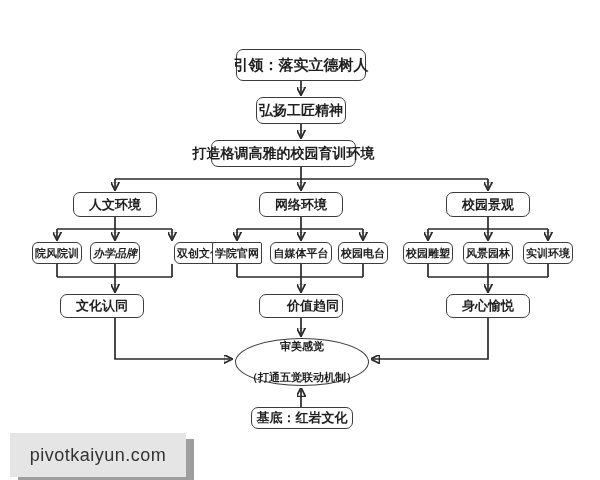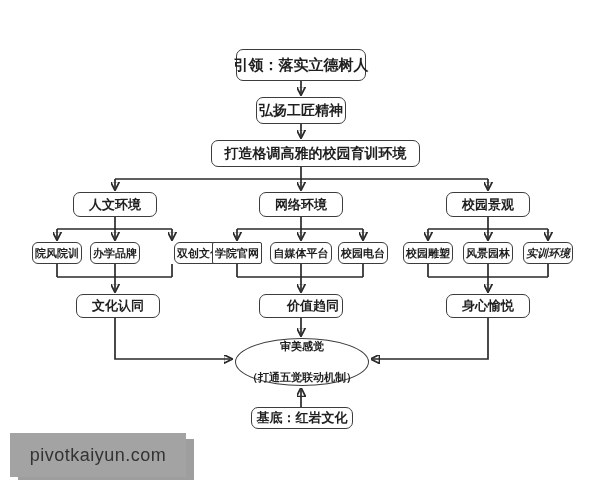--- a/index.html
+++ b/index.html
@@ -16,21 +16,21 @@
     font-weight:bold;color:#1f1f1f;text-align:center;white-space:nowrap;
   }
   .hub{
     position:absolute;box-sizing:border-box;background:#ffffff;
     border:1.6px solid #3c3c3c;border-radius:50%;
     display:flex;flex-direction:column;align-items:center;justify-content:center;
     font-weight:bold;color:#1f1f1f;text-align:center;line-height:1.35;gap:16px;
   }
   .watermark{
     position:absolute;left:10px;top:433px;width:176px;height:44px;
-    background:#a3a3a3;box-shadow:8px 6px 0 #9e9e9e;
+    background:#e5e5e5;box-shadow:8px 6px 0 #9e9e9e;
     display:flex;align-items:center;justify-content:center;
     font-size:18px;color:#333333;letter-spacing:0.5px;
   }
   .watermark .accent{
     position:absolute;left:36px;top:-4px;right:-5px;height:10px;
     background:#f7949d;z-index:-1;
   }
   .watermark .nub{
     position:absolute;left:-3px;top:-6px;width:14px;height:12px;
     background:#aa9ea0;z-index:-2;
@@ -93,37 +93,37 @@
     <path d="M488,277 L488,290" marker-end="url(#ah)"></path>
 
     <path d="M115,318 L115,359 L230,359" marker-end="url(#ah)"></path>
     <path d="M301,318 L301,334" marker-end="url(#ah)"></path>
     <path d="M488,318 L488,359 L373,359" marker-end="url(#ah)"></path>
     <path d="M301,407 L301,390" marker-end="url(#ah)"></path>
   </svg>
 
   <div class="node" style="left:236px;top:49px;width:130px;height:32px;font-size:15px;">引领：落实立德树人</div>
   <div class="node" style="left:256px;top:97px;width:90px;height:27px;font-size:14px;">弘扬工匠精神</div>
-  <div class="node" style="left:211px;top:140px;width:209px;height:27px;font-size:14px;">打造格调高雅的校园育训环境</div>
+  <div class="node" style="left:211px;top:140px;width:145px;height:27px;font-size:14px;">打造格调高雅的校园育训环境</div>
 
   <div class="node" style="left:73px;top:192px;width:84px;height:25px;font-size:13px;">人文环境</div>
   <div class="node" style="left:259px;top:192px;width:84px;height:25px;font-size:13px;">网络环境</div>
   <div class="node" style="left:446px;top:192px;width:84px;height:25px;font-size:13px;">校园景观</div>
 
   <div class="node" style="left:32px;top:242px;width:50px;height:22px;font-size:11px;border-radius:6px;">院风院训</div>
-  <div class="node" style="left:90px;top:242px;width:50px;height:22px;font-size:11px;border-radius:6px;">办学品牌</div>
+  <div class="node" style="left:90px;top:242px;width:50px;height:22px;font-size:11px;border-radius:6px;font-style:italic;">办学品牌</div>
   <div class="node" style="left:147px;top:242px;width:50px;height:22px;font-size:11px;border-radius:6px;margin-left:27px;">双创文化</div>
   <div class="node" style="left:212px;top:242px;width:50px;height:22px;font-size:11px;border-radius:2px;">学院官网</div>
   <div class="node" style="left:270px;top:242px;width:62px;height:22px;font-size:11px;border-radius:6px;">自媒体平台</div>
   <div class="node" style="left:338px;top:242px;width:50px;height:22px;font-size:11px;border-radius:6px;">校园电台</div>
   <div class="node" style="left:403px;top:242px;width:50px;height:22px;font-size:11px;border-radius:6px;">校园雕塑</div>
   <div class="node" style="left:463px;top:242px;width:50px;height:22px;font-size:11px;border-radius:6px;">风景园林</div>
-  <div class="node" style="left:523px;top:242px;width:50px;height:22px;font-size:11px;border-radius:6px;font-style:italic;">实训环境</div>
+  <div class="node" style="left:523px;top:242px;width:50px;height:22px;font-size:11px;border-radius:6px;">实训环境</div>
 
-  <div class="node" style="left:76px;top:294px;width:84px;height:24px;font-size:13px;">文化认同</div>
+  <div class="node" style="left:60px;top:294px;width:84px;height:24px;font-size:13px;">文化认同</div>
   <div class="node" style="left:259px;top:294px;width:84px;height:24px;font-size:13px;padding-left:24px;">价值趋同</div>
   <div class="node" style="left:446px;top:294px;width:84px;height:24px;font-size:13px;">身心愉悦</div>
 
   <div class="hub" style="left:235px;top:338px;width:134px;height:48px;font-size:11px;">
     <span>审美感觉</span>
     <span>（打通五觉联动机制）</span>
   </div>
 
   <div class="node" style="left:251px;top:407px;width:102px;height:22px;font-size:13px;">基底：红岩文化</div>
 

